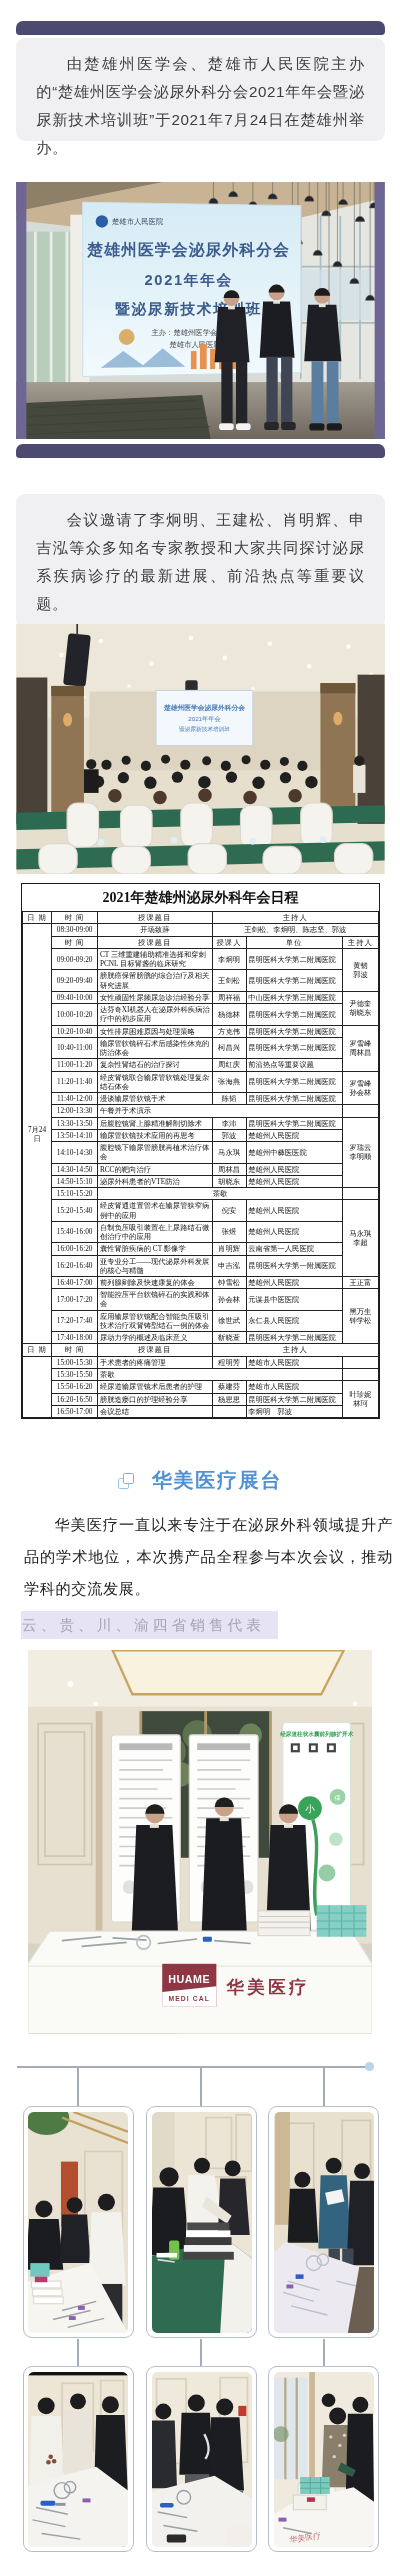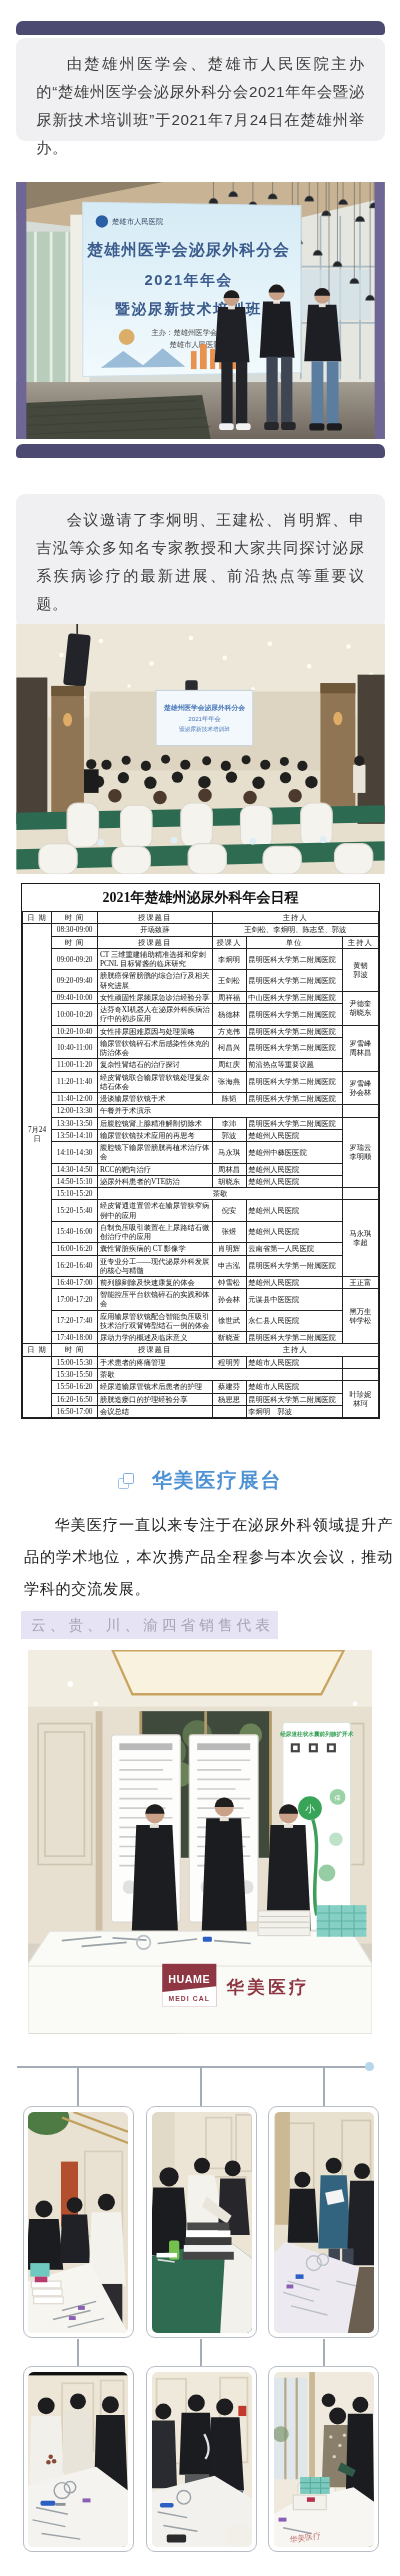--- a/index.html
+++ b/index.html
@@ -33,21 +33,21 @@
   .hm-icon{position:relative;width:17px;height:17px;}
   .hm-icon::before{content:"";position:absolute;left:0;top:5.6px;width:9px;height:9px;
                    border:1.7px solid #9cc3ea;border-radius:1.7px;}
   .hm-icon::after{content:"";position:absolute;left:5.1px;top:0.6px;width:9px;height:9px;
                   border:1.7px solid #7fb0e1;border-radius:1.7px;background:#fff;}
   .hm-title{font-size:20px;color:var(--accent_blue,#4f92d3);letter-spacing:1.7px;font-weight:bold;}
   .hm-para{position:absolute;left:16px;top:1501px;width:369px;margin:8px;text-indent:2em;
            font-size:15.2px;line-height:32px;color:#222;text-align:justify;letter-spacing:0.6px;}
   .hm-caption{position:absolute;left:21px;top:1611px;width:257px;height:28px;
               background:var(--caption_bg,#e5e3f4);color:var(--caption_text,#a6a5b2);
-              font-size:14.7px;line-height:28px;letter-spacing:4px;padding-left:10px;
+              font-size:14.7px;line-height:28px;letter-spacing:4px;padding-left:1px;
               box-sizing:border-box;}
   
   .conn{position:absolute;background:var(--connector,#a4adb5);}
   .conn-dot{position:absolute;width:8.5px;height:8.5px;border-radius:50%;
             background:var(--dot,#b7d6ec);}
   .pcard{position:absolute;width:111px;border:1.1px solid #b6bdc6;border-radius:9px;
          background:#fff;padding:4.5px;box-sizing:border-box;}
   .pcard svg{display:block;border-radius:5.6px;width:100%;height:100%;}
 </style>
 </head>

